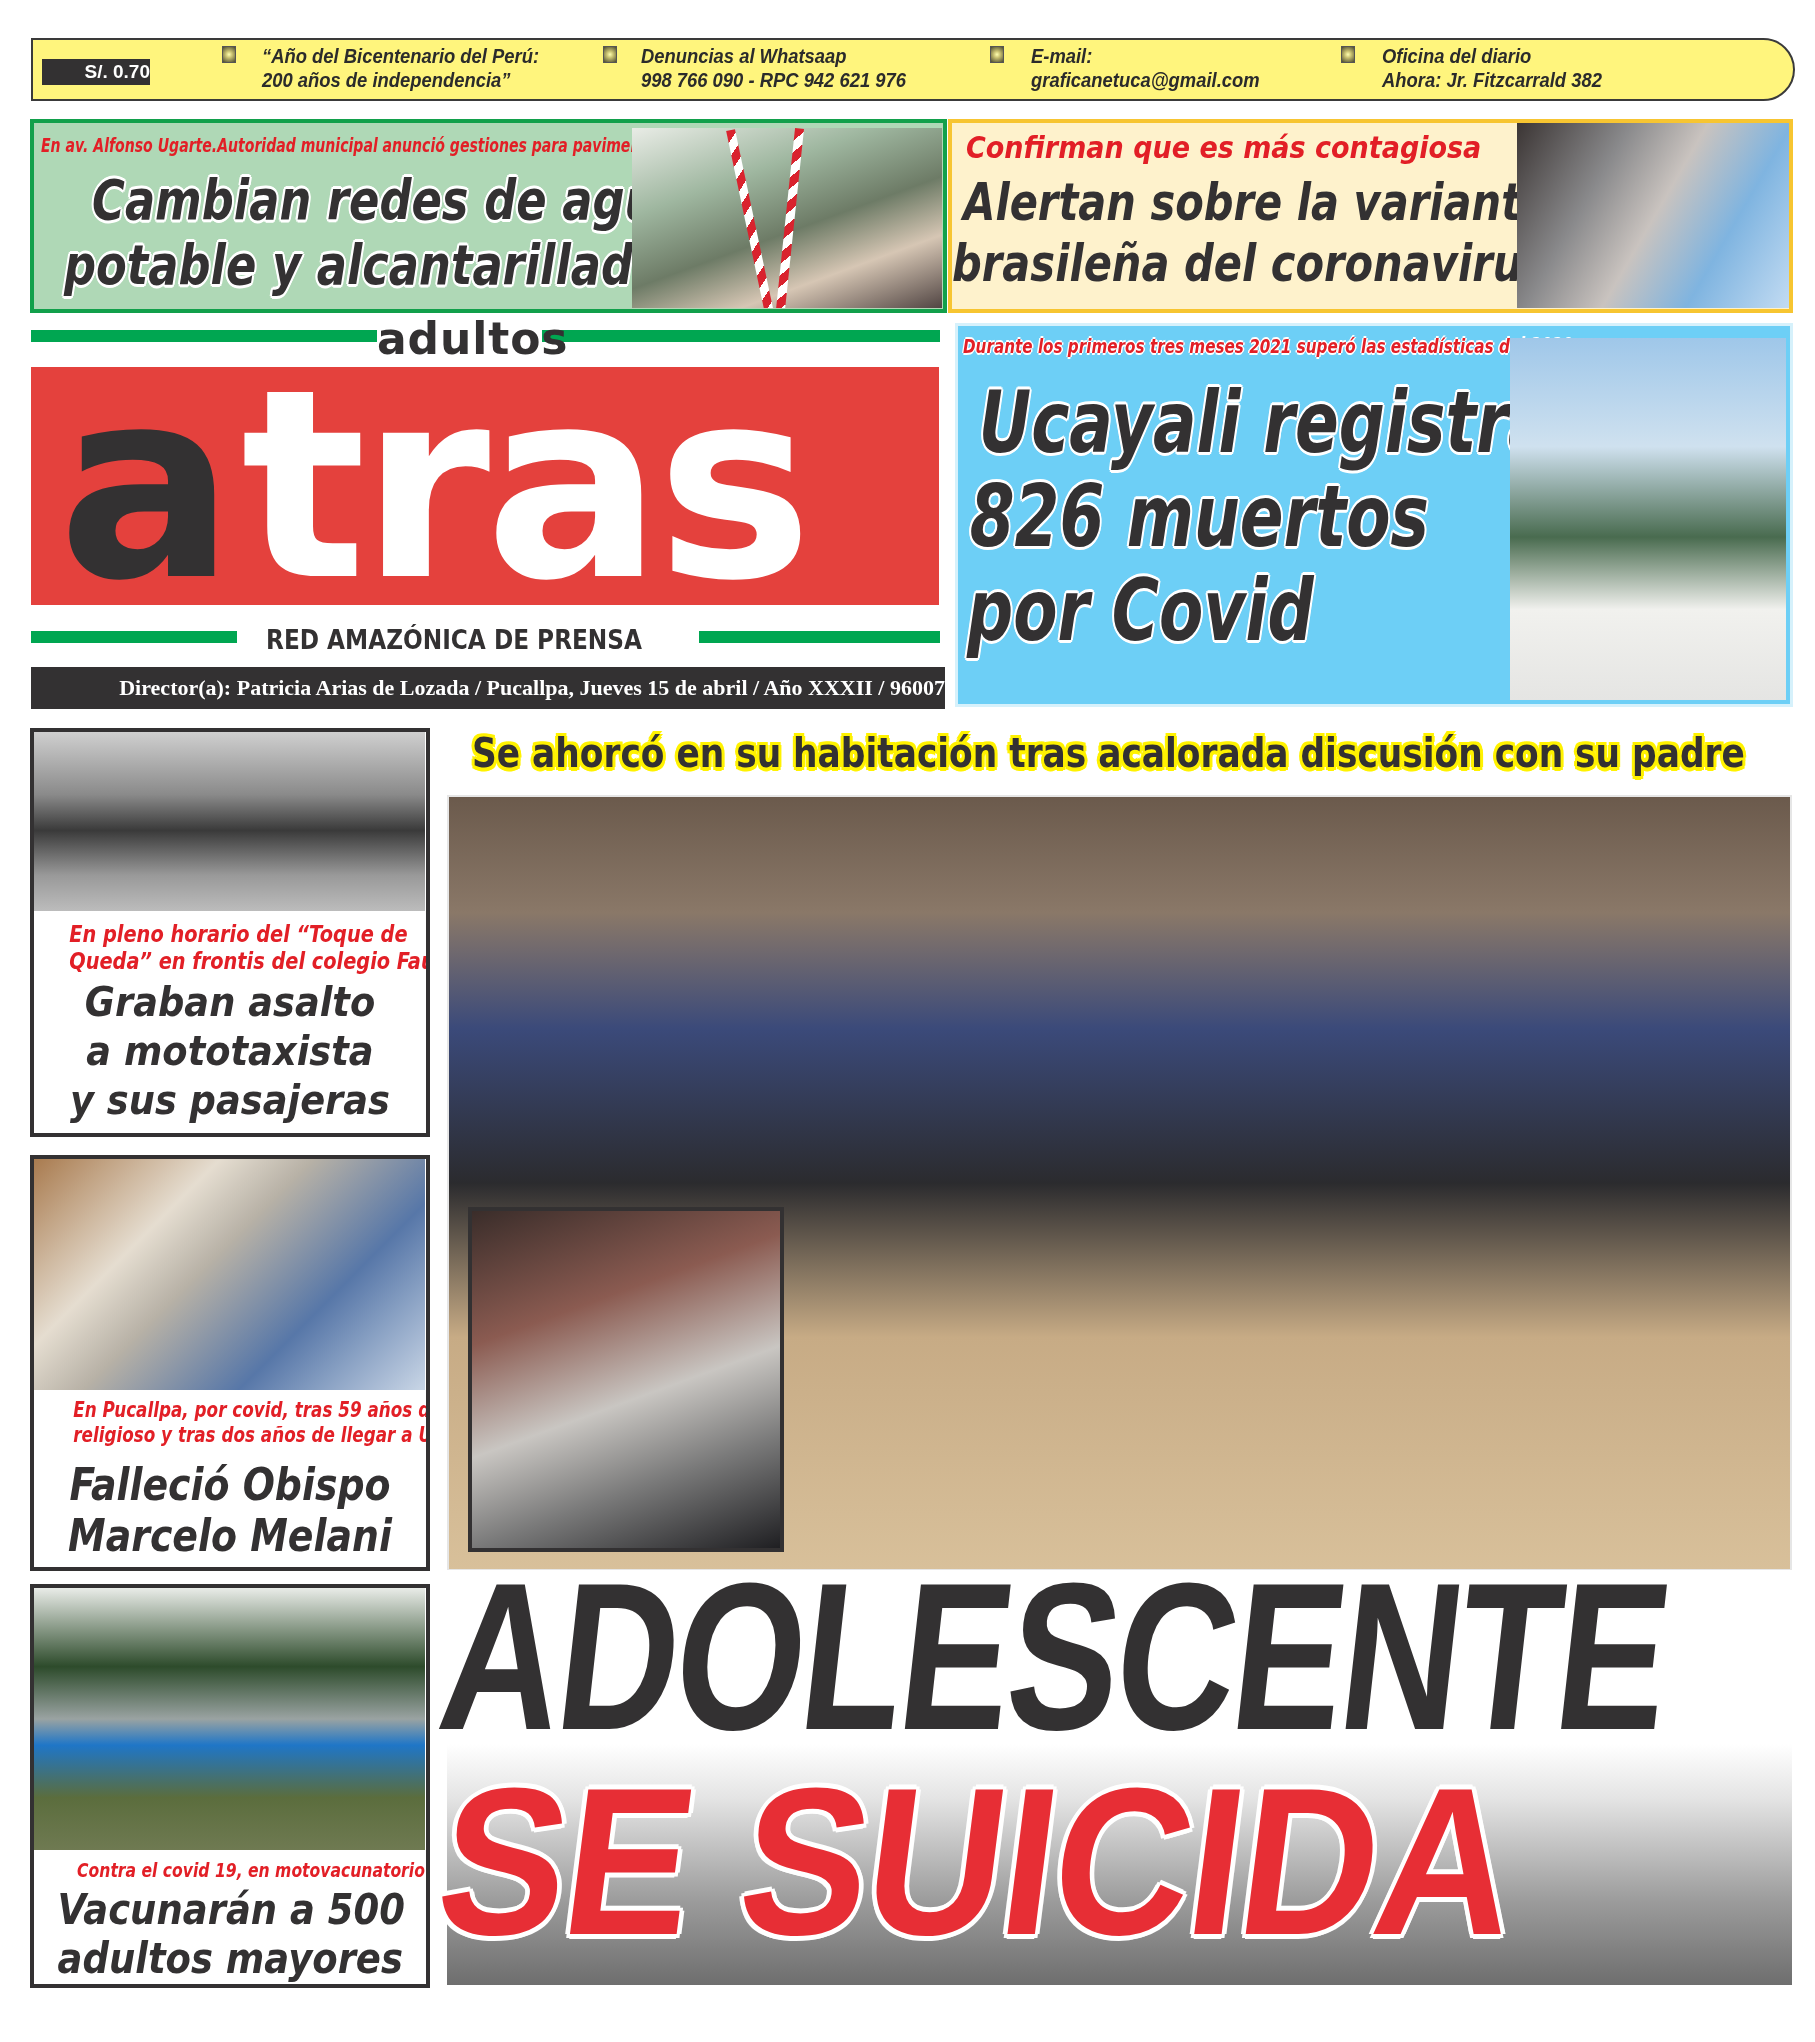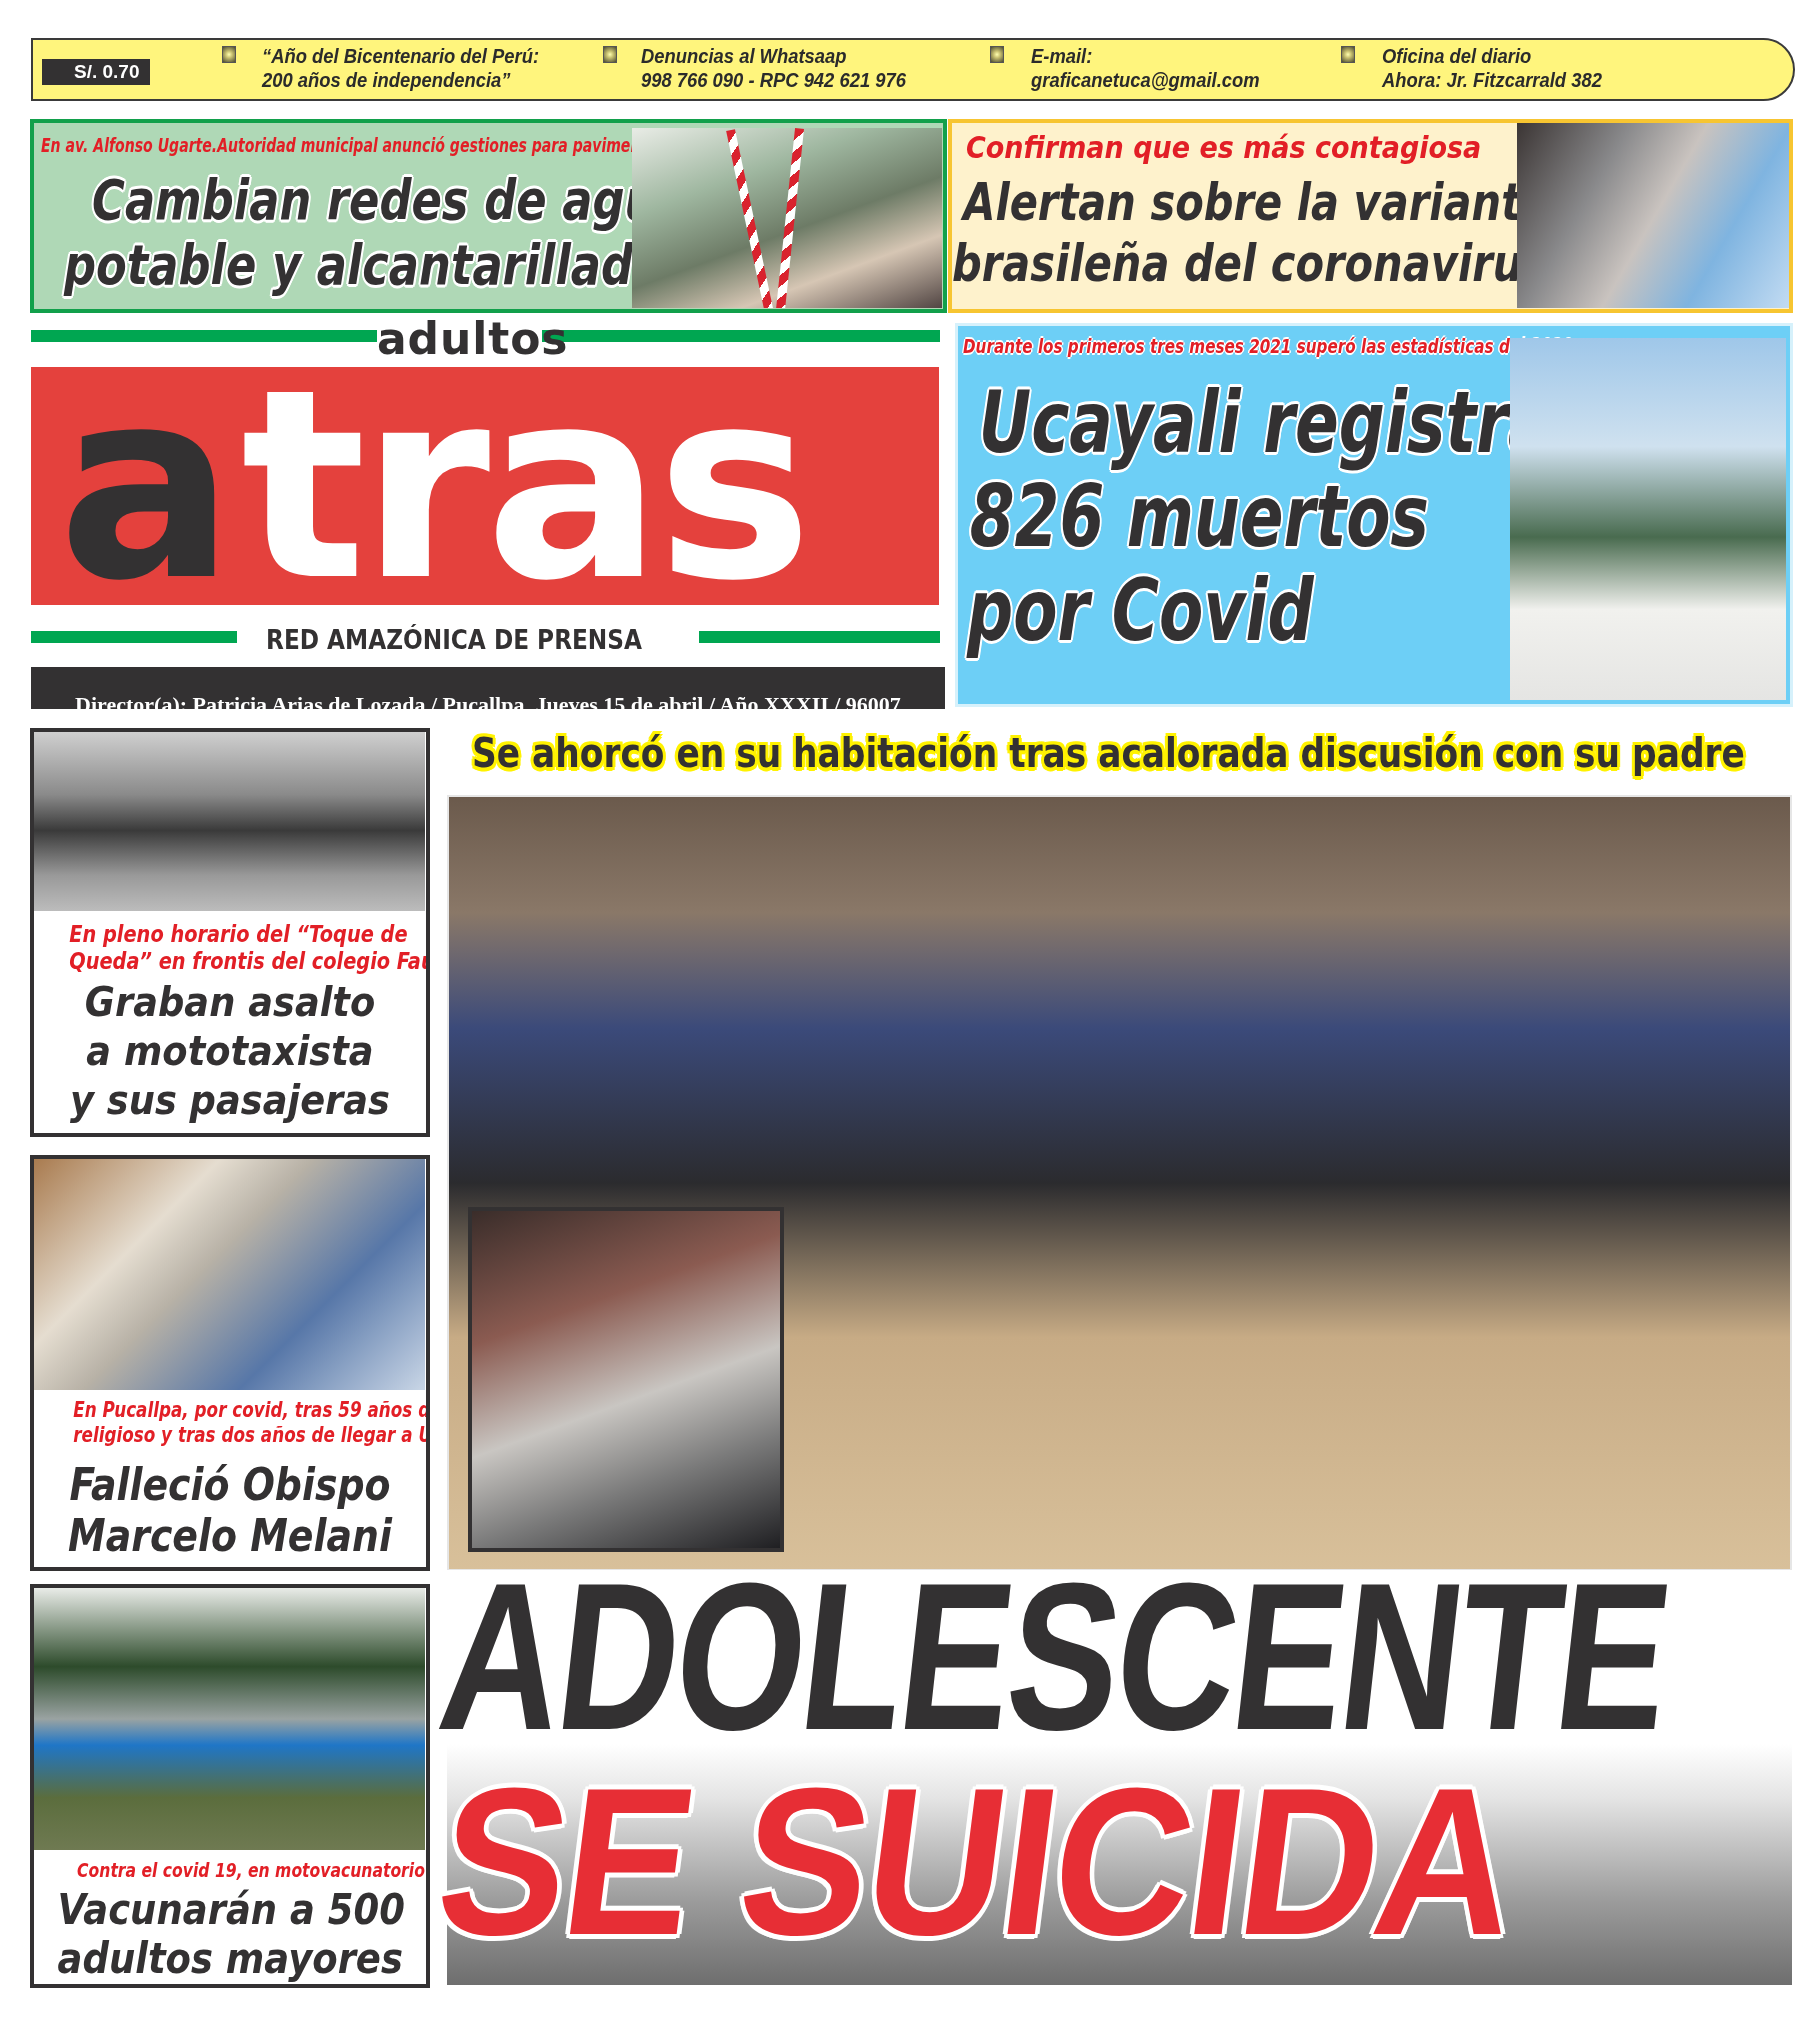--- a/index.html
+++ b/index.html
@@ -9,21 +9,21 @@
   .abs { position: absolute; }
 
   
   #topbar {
     left: 31px; top: 38px; width: 1764px; height: 63px;
     background: #fff57d; border: 2.6px solid #3a3a3a;
     border-radius: 0 35px 35px 0;
   }
   #price {
     left: 42px; top: 59px; width: 108px; height: 26px; background: #333132;
-    color: #fff; font-weight: bold; font-size: 19px; line-height: 26px; text-align: left;
+    color: #fff; font-weight: bold; font-size: 19px; line-height: 26px; text-align: right;
     font-family: "Liberation Sans", sans-serif;
     padding-left: 32px;
   }
   .bullet {
     width: 14px; height: 16.6px; border: 0.9px solid #555;
     background: radial-gradient(circle, #ffffb0 0%, #c8c070 35%, #4a4a30 100%);
   }
   .info-line {
     font-family: "Liberation Sans", sans-serif; font-style: italic; font-weight: bold;
     font-size: 20px; line-height: 23.6px; color: #2b2b2b; white-space: nowrap;
@@ -59,21 +59,21 @@
   .ph-teen { background: linear-gradient(160deg, #3a2d2a 0%, #8b5b51 30%, #c9c6c2 55%, #7a7a7a 75%, #1f1f22 100%); }
 
   
   .green-bar { position: absolute; height: 12.2px; background: #00a651; }
   #diario-word { left: 377px; top: 313px; font-family: "DejaVu Sans", sans-serif; font-weight: bold; font-size: 44px; color: #333132; letter-spacing: 0.9px; }
   #logo-box { left: 31px; top: 367px; width: 908px; height: 238px; background: #e4413d; }
   #logo-a { left: 58px; top: 377px; font-family: "DejaVu Sans", sans-serif; font-weight: bold; font-size: 262px; line-height: 218px; color: #333132; letter-spacing: -5.2px; }
   #logo-hora { left: 241px; top: 377px; font-family: "DejaVu Sans", sans-serif; font-weight: bold; font-size: 262px; line-height: 218px; color: #ffffff; letter-spacing: -5.2px; }
   #red-amazonica { left: 266px; top: 624px; font-family: "DejaVu Sans", sans-serif; font-weight: bold; font-size: 27px; color: #333132; white-space: nowrap; transform: scaleX(0.86); transform-origin: left top; }
   #director-bar { left: 31px; top: 667px; width: 914px; height: 42px; background: #333132; }
-  #director-text { left: 31px; top: 667px; width: 914px; height: 42px; line-height: 42px; text-align: center; color: #fff; font-family: "Liberation Serif", serif; font-weight: bold; font-size: 22px; white-space: nowrap; margin-top: 17px; }
+  #director-text { left: 31px; top: 667px; width: 914px; height: 42px; line-height: 42px; text-align: right; color: #fff; font-family: "Liberation Serif", serif; font-weight: bold; font-size: 22px; white-space: nowrap; }
 
   
   .side-box { position: absolute; border: 4.4px solid #333132; background: #fff; overflow: hidden; }
   .side-kicker { position: absolute; left: 0; width: 100%; text-align: center; color: #e21f26; font-family: "DejaVu Sans", sans-serif; font-style: italic; font-weight: bold; white-space: nowrap; }
   .side-head { position: absolute; left: 0; width: 100%; text-align: center; color: #333132; font-family: "DejaVu Sans", sans-serif; font-style: italic; font-weight: bold; white-space: nowrap; }
 
   
   #main-kicker {
     left: 472px; top: 730px; font-family: "DejaVu Sans", sans-serif; font-weight: bold; font-size: 40px;
     color: #333132; white-space: nowrap; transform: scaleX(0.86); transform-origin: left top;

